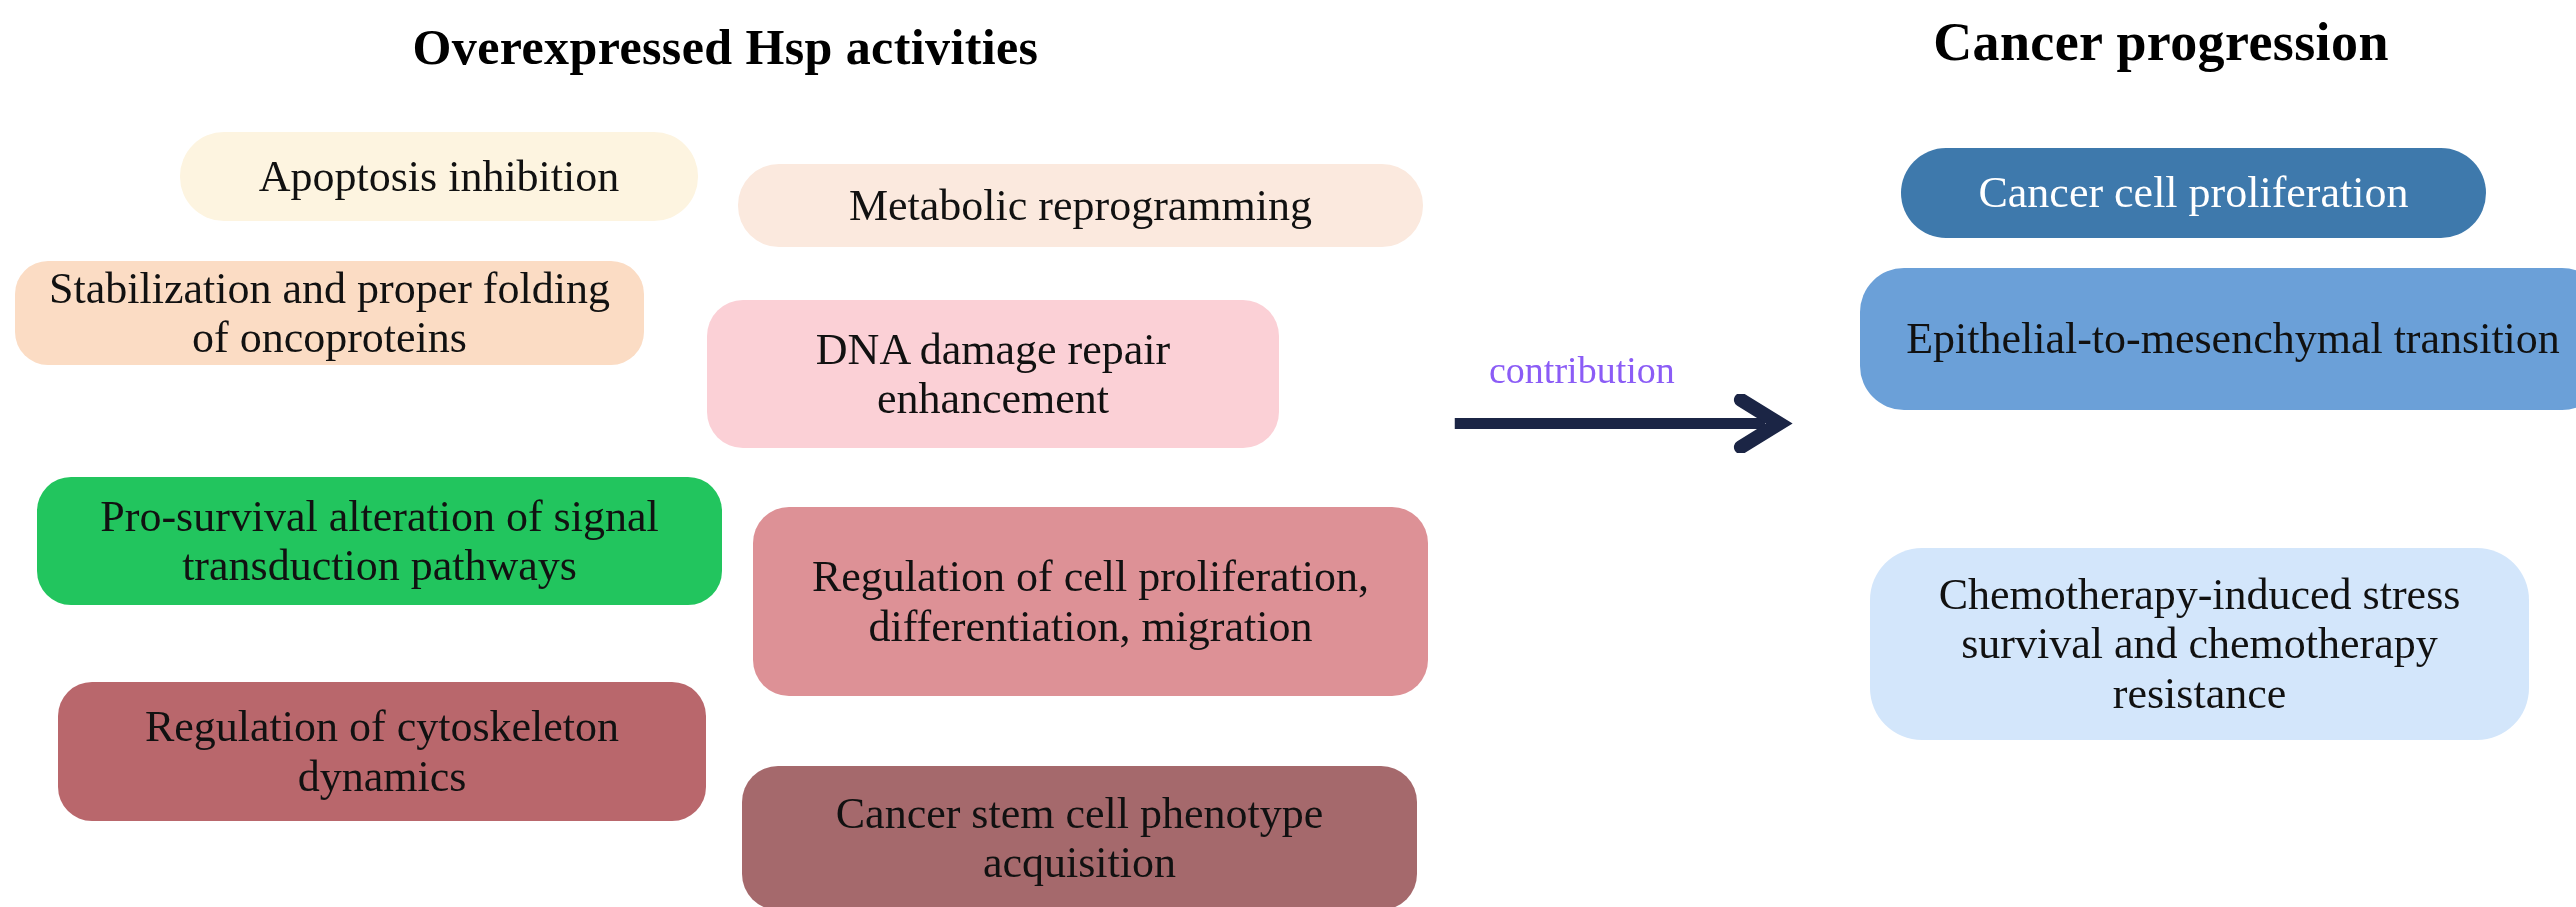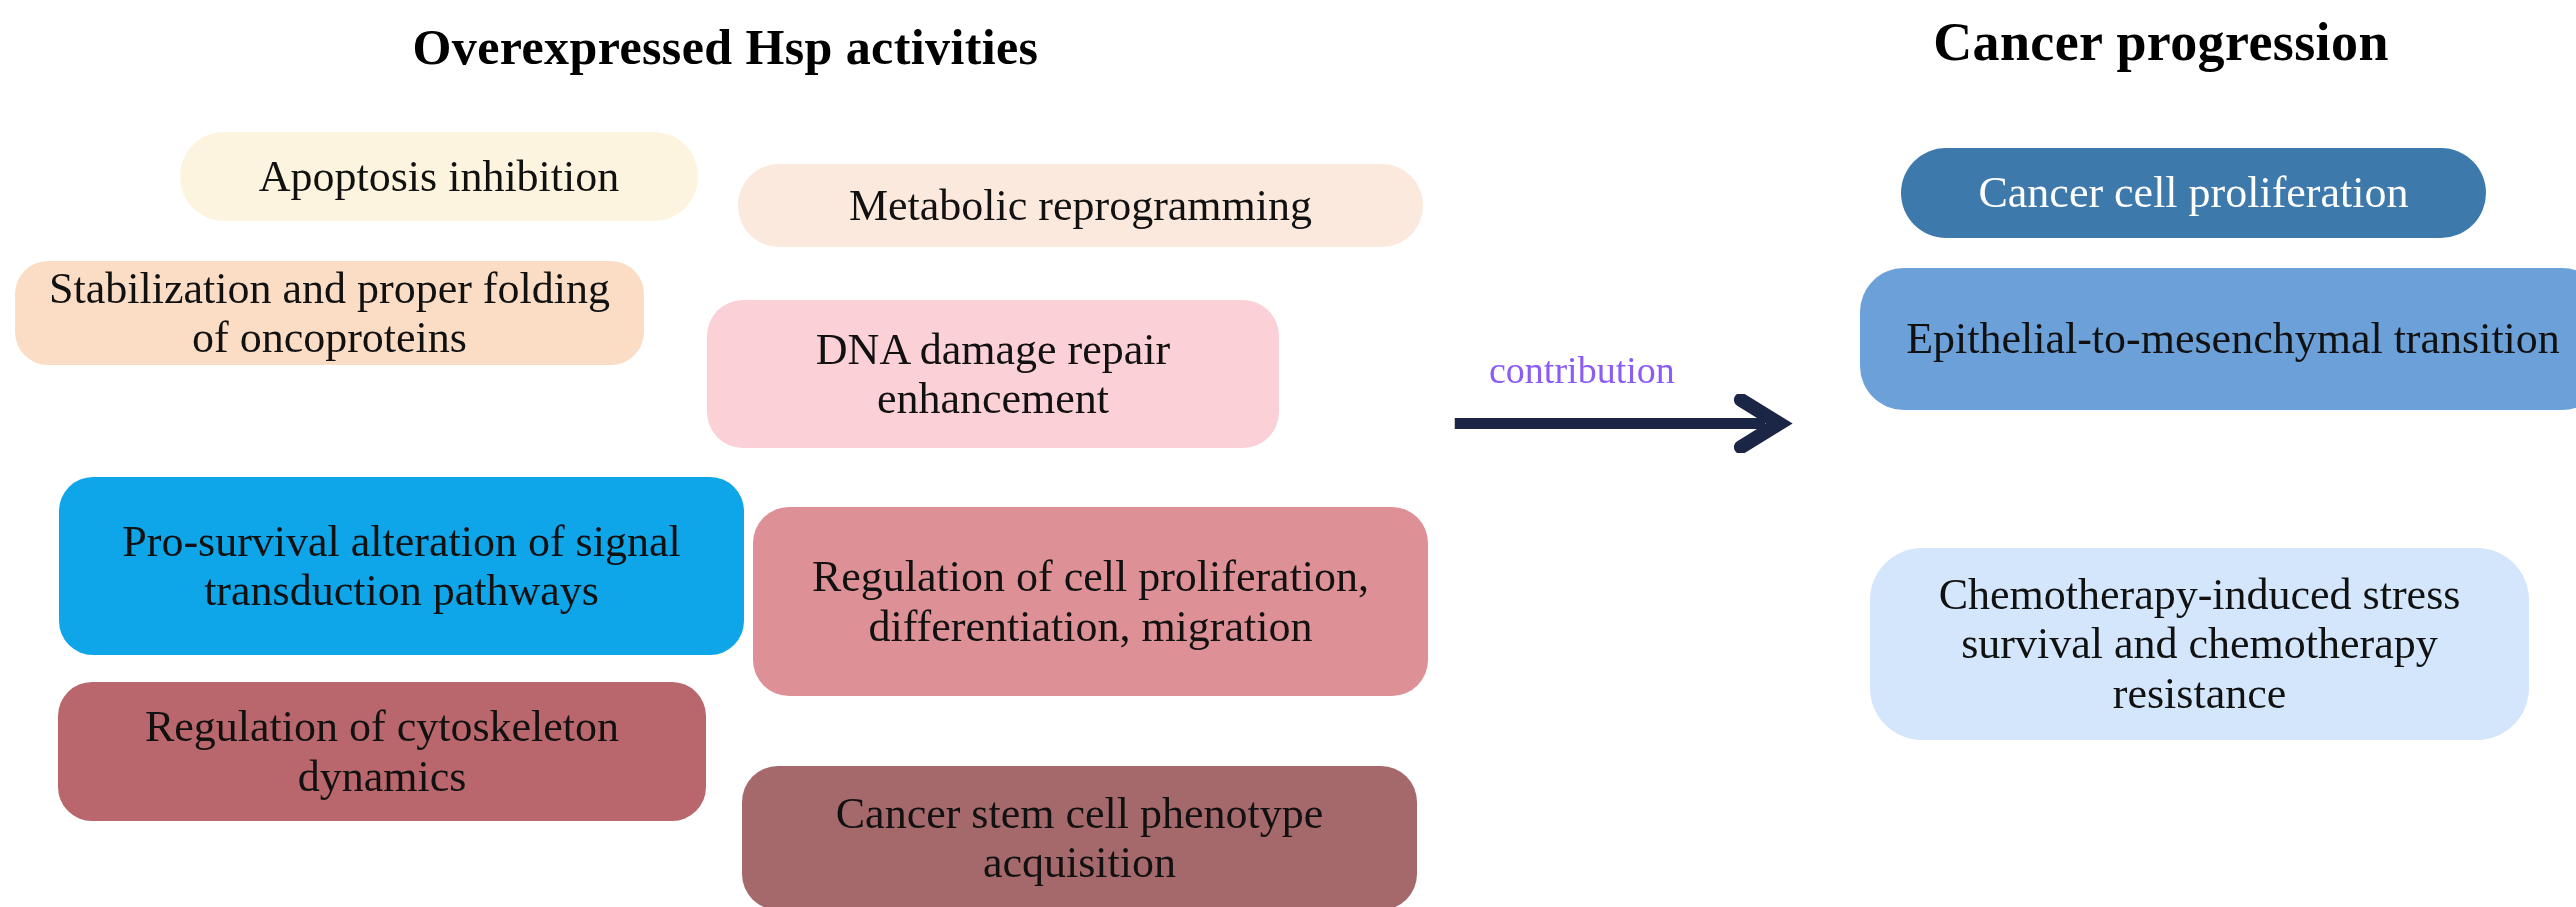--- a/index.html
+++ b/index.html
@@ -48,24 +48,23 @@
     left: 180px;  top: 132px;  width: 518px;  height: 89px;
     border-radius: 44px;
     background: #fdf4e0;
   }
   #node-stabilization {
     left: 15px;   top: 261px;  width: 629px;  height: 104px;
     border-radius: 33px;
     background: #fbdcc4;
   }
   #node-prosurvival {
-    left: 37px;   top: 477px;  width: 685px;  height: 178px;
+    left: 37px;   top: 477px;  width: 685px;  height: 128px;
     border-radius: 34px;
-    background: #0ea5e9;
-    margin-left: 22px;
+    background: #22c55e;
   }
   #node-cytoskeleton {
     left: 58px;   top: 682px;  width: 648px;  height: 139px;
     border-radius: 34px;
     background: #b9676c;
   }
 
   
   #node-metabolic {
     left: 738px;  top: 164px;  width: 685px;  height: 83px;

